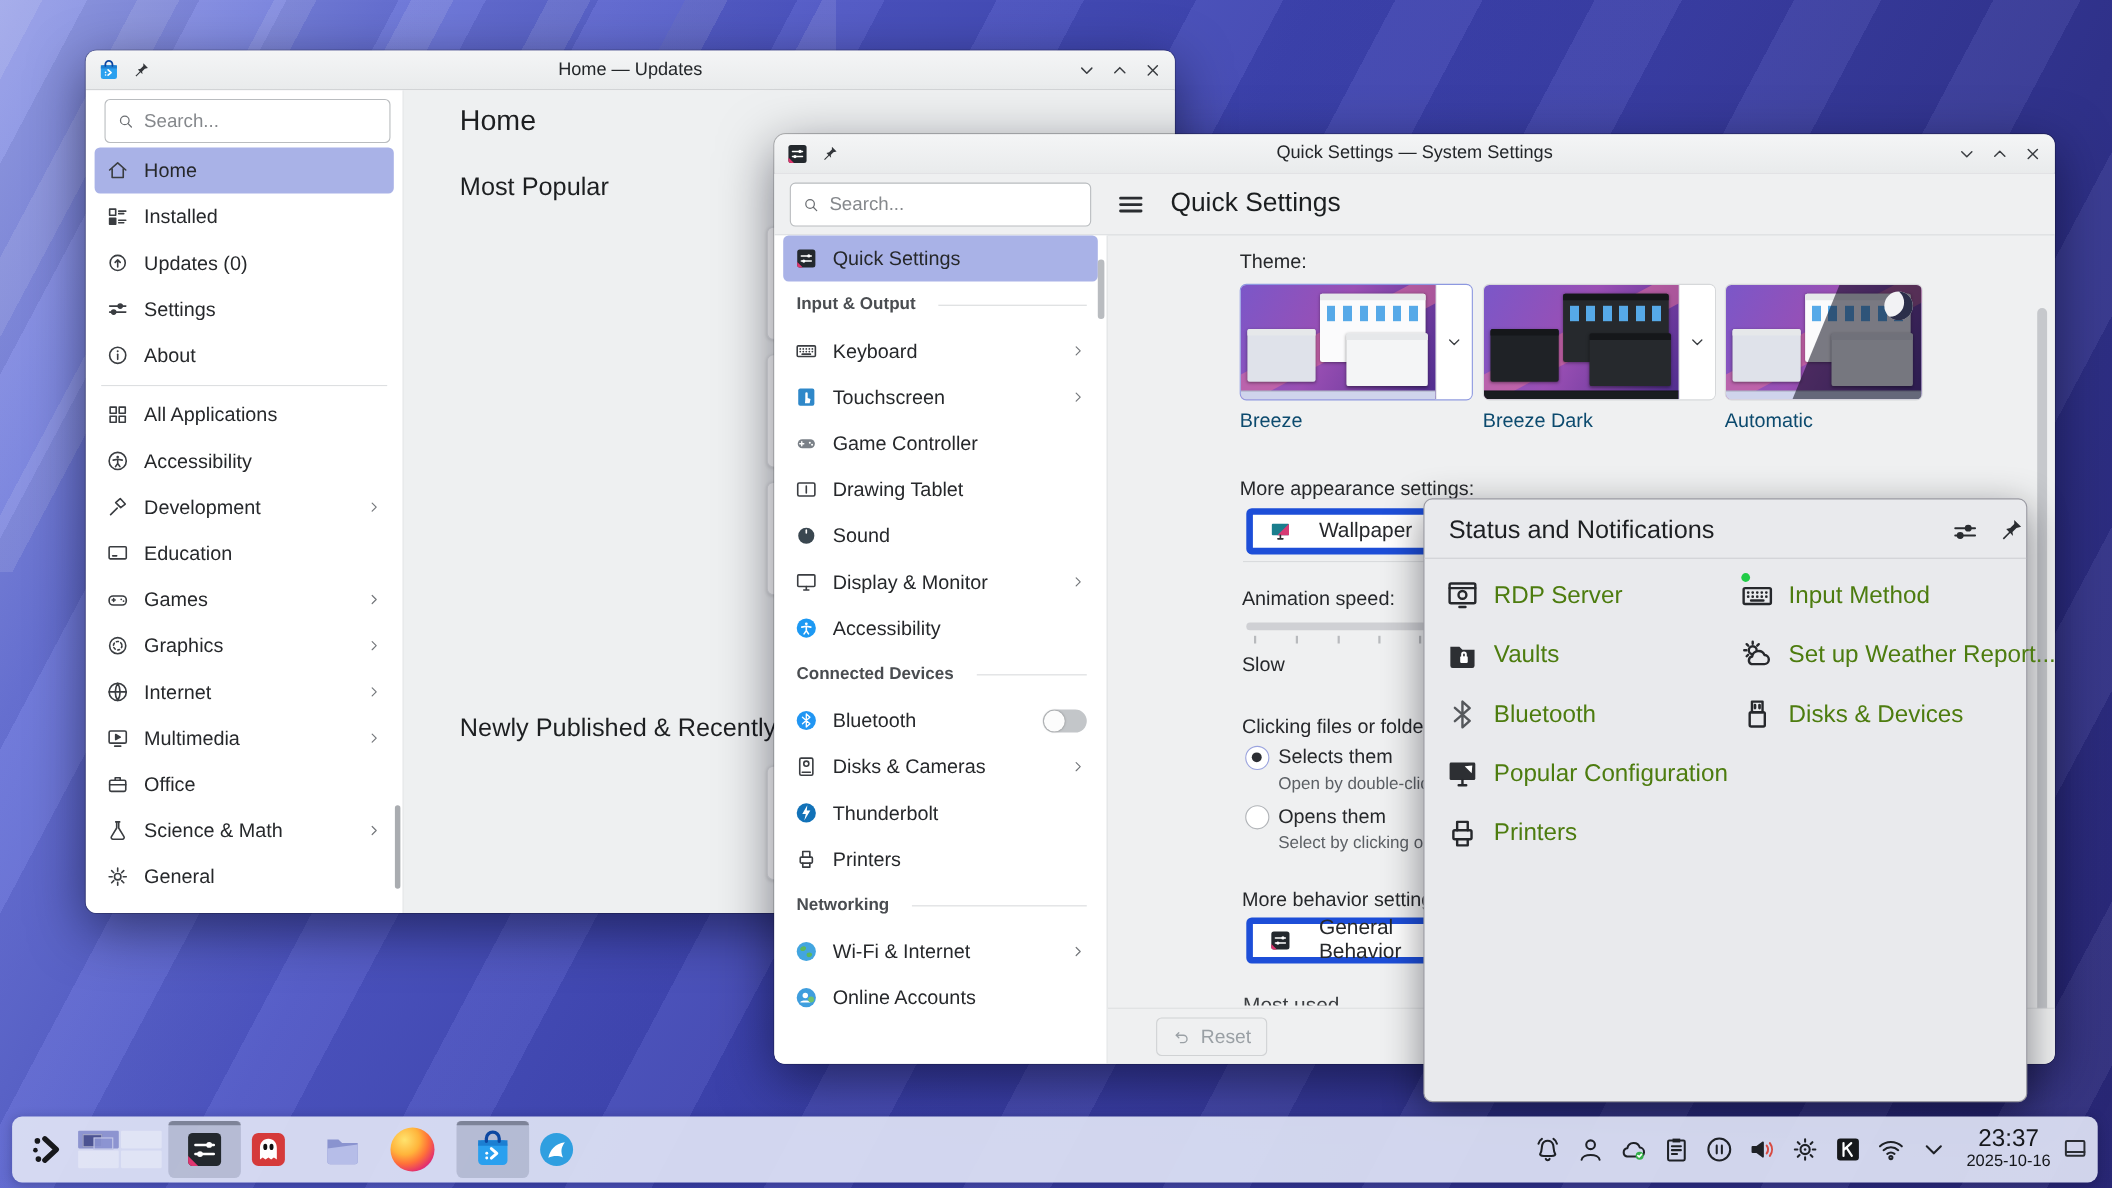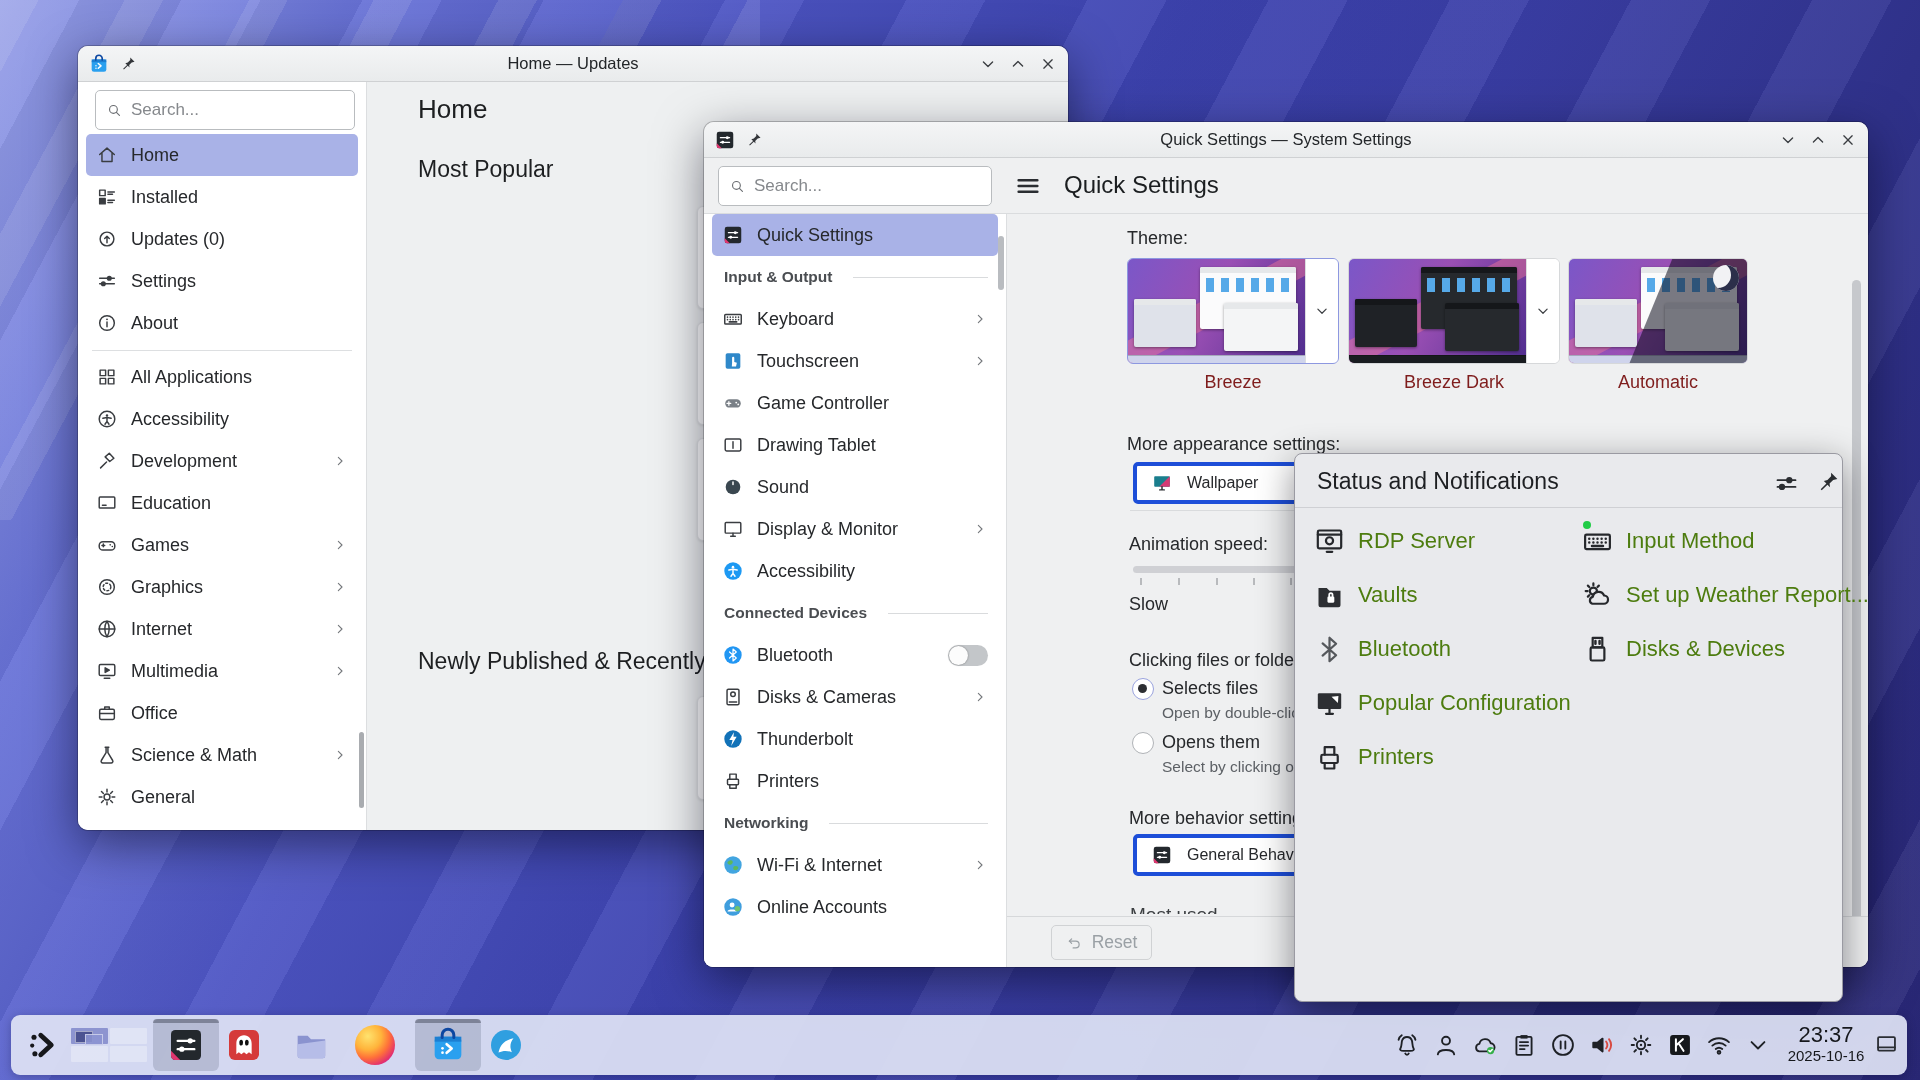--- a/index.html
+++ b/index.html
@@ -89,23 +89,23 @@
   .thumb.dark .tw1,.thumb.dark .tw3{background:#26292d}
   .thumb.dark .tw2{background:#1f2226}
   .thumb.dark .tw .hdr{background:#15171a}
   .thumb.dark .tbar{background:#191c20}
   .thumb .darkhalf{display:none}
   .thumb.auto .darkhalf{display:block;position:absolute;inset:0;background:rgba(15,14,30,.55);clip-path:polygon(58% 0,100% 0,100% 100%,34% 100%)}
   .thumb.auto .moon{position:absolute;right:8px;top:6px;width:26px;height:26px;border-radius:50%;background:#f2f2f4;box-shadow:inset -8px -3px 0 #2c2f4a}
   .theme-card.selected{box-shadow:0 0 0 3px #a6afe8 inset;border-color:#8d98e0}
   .dd-btn{width:33px;border-left:1px solid #dcdee0;background:#fff;display:flex;align-items:center;justify-content:center;color:#3c3f43}
   .dd-btn svg{width:18px;height:18px}
-  .theme-label{position:absolute;top:158px;font-size:18px;color:#7f1d1d;text-align:center}
-
-  .pill-btn{position:absolute;height:42px;background:#fff;border:4px solid #1d4ed8;border-radius:5px;display:flex;align-items:center;gap:14px;padding:0 14px;font-size:16px;color:#26282b}
+  .theme-label{position:absolute;top:158px;font-size:18px;color:#0c4a6e;text-align:left}
+
+  .pill-btn{position:absolute;height:42px;background:#fff;border:6px solid #1d4ed8;border-radius:5px;display:flex;align-items:center;gap:24px;padding:0 14px;font-size:19px;color:#26282b}
   .pill-btn .bic{width:22px;height:22px;flex:none}
   .hline{position:absolute;height:1px;background:#d9dbdd}
   .slider-track{position:absolute;height:7px;border-radius:4px;background:#cfd0d4}
   .tick{position:absolute;width:2px;height:7px;background:#b8babd}
   .radio{position:absolute;width:22px;height:22px;border-radius:50%;background:#fff;border:1.5px solid #9aa3de}
   .radio.sel::after{content:"";position:absolute;left:5px;top:5px;width:9px;height:9px;border-radius:50%;background:#2c2e33}
   .radio.unsel{border-color:#b0b3b7}
   .radio-lab{position:absolute;font-size:18px;color:#26282b}
   .most-used{position:absolute;overflow:hidden;height:10px;font-size:19px;color:#3c3f42}
   .ss-footer{position:absolute;left:303px;right:0;bottom:0;height:51px;background:#eff0f1;border-top:1px solid #d6d8da;border-radius:0 0 9px 0}
@@ -844,21 +844,21 @@
       <div class="tick" style="left:133px;top:364px"></div>
       <div class="tick" style="left:171px;top:364px"></div>
       <div class="tick" style="left:209px;top:364px"></div>
       <div class="tick" style="left:246px;top:364px"></div>
       <div class="tick" style="left:283px;top:364px"></div>
       <div class="tick" style="left:321px;top:364px"></div>
       <div class="form-label" style="left:122px;top:380px">Slow</div>
 
       <div class="form-label" style="left:122px;top:436px">Clicking files or folders:</div>
       <div class="radio sel" style="left:125px;top:464px"></div>
-      <div class="radio-lab" style="left:155px;top:464px">Selects files</div>
+      <div class="radio-lab" style="left:155px;top:464px">Selects them</div>
       <div class="sub-label" style="left:155px;top:490px">Open by double-clicking instead</div>
       <div class="radio unsel" style="left:125px;top:518px"></div>
       <div class="radio-lab" style="left:155px;top:518px">Opens them</div>
       <div class="sub-label" style="left:155px;top:544px">Select by clicking on item</div>
 
       <div class="form-label" style="left:122px;top:594px">More behavior settings:</div>
       <div class="pill-btn" style="left:126px;top:620px;width:200px">
         <span class="bic" data-icon="qs-app">
             <svg viewBox="0 0 24 24" fill="none" stroke="currentColor" stroke-width="1.6" stroke-linecap="round" stroke-linejoin="round">
               <rect x="3" y="3" width="18" height="18" rx="2.5" fill="#23282d" stroke="none"></rect>

